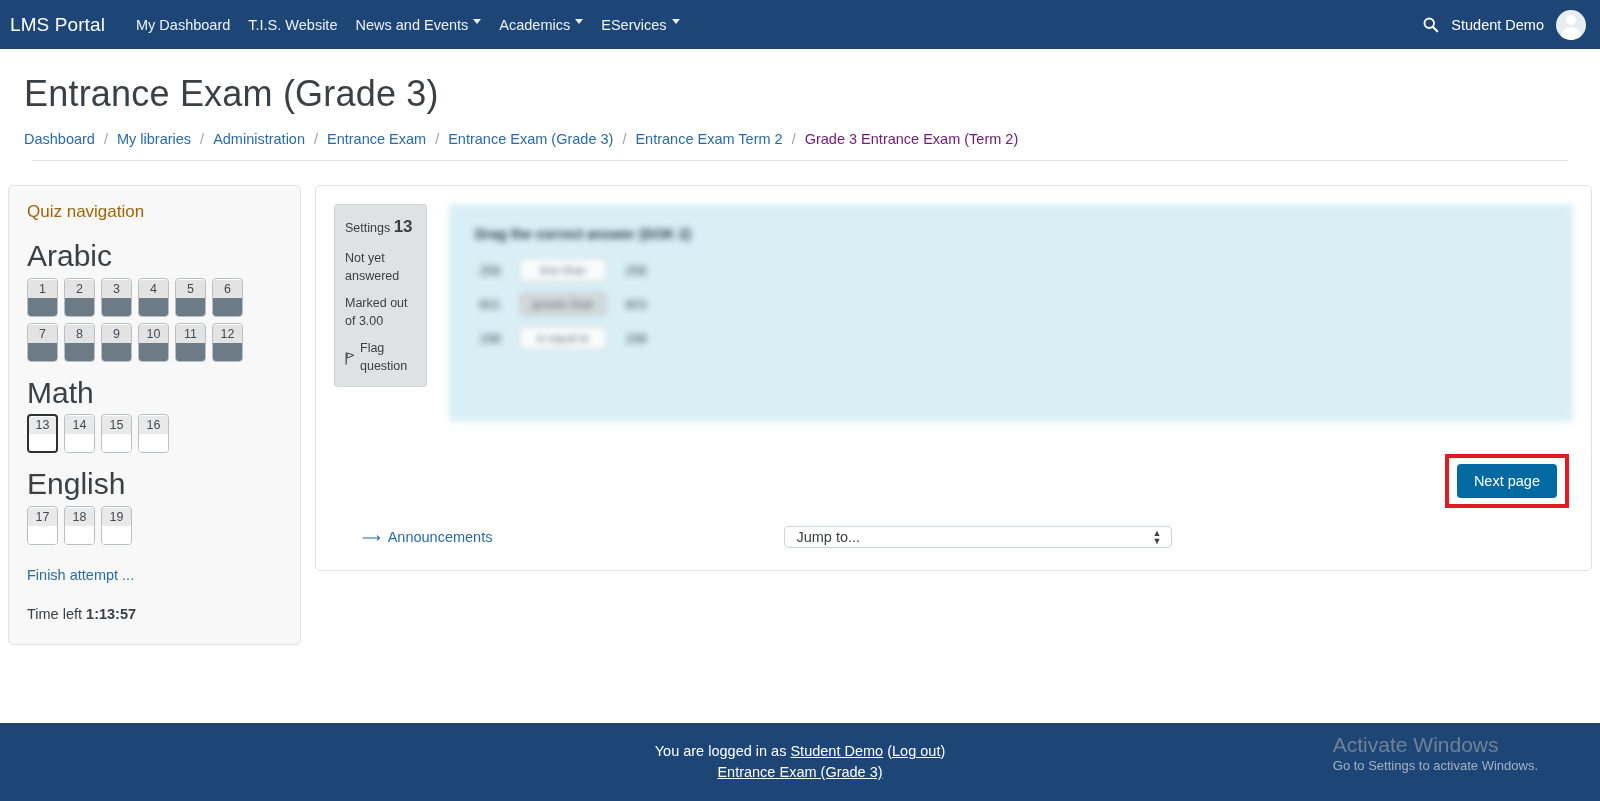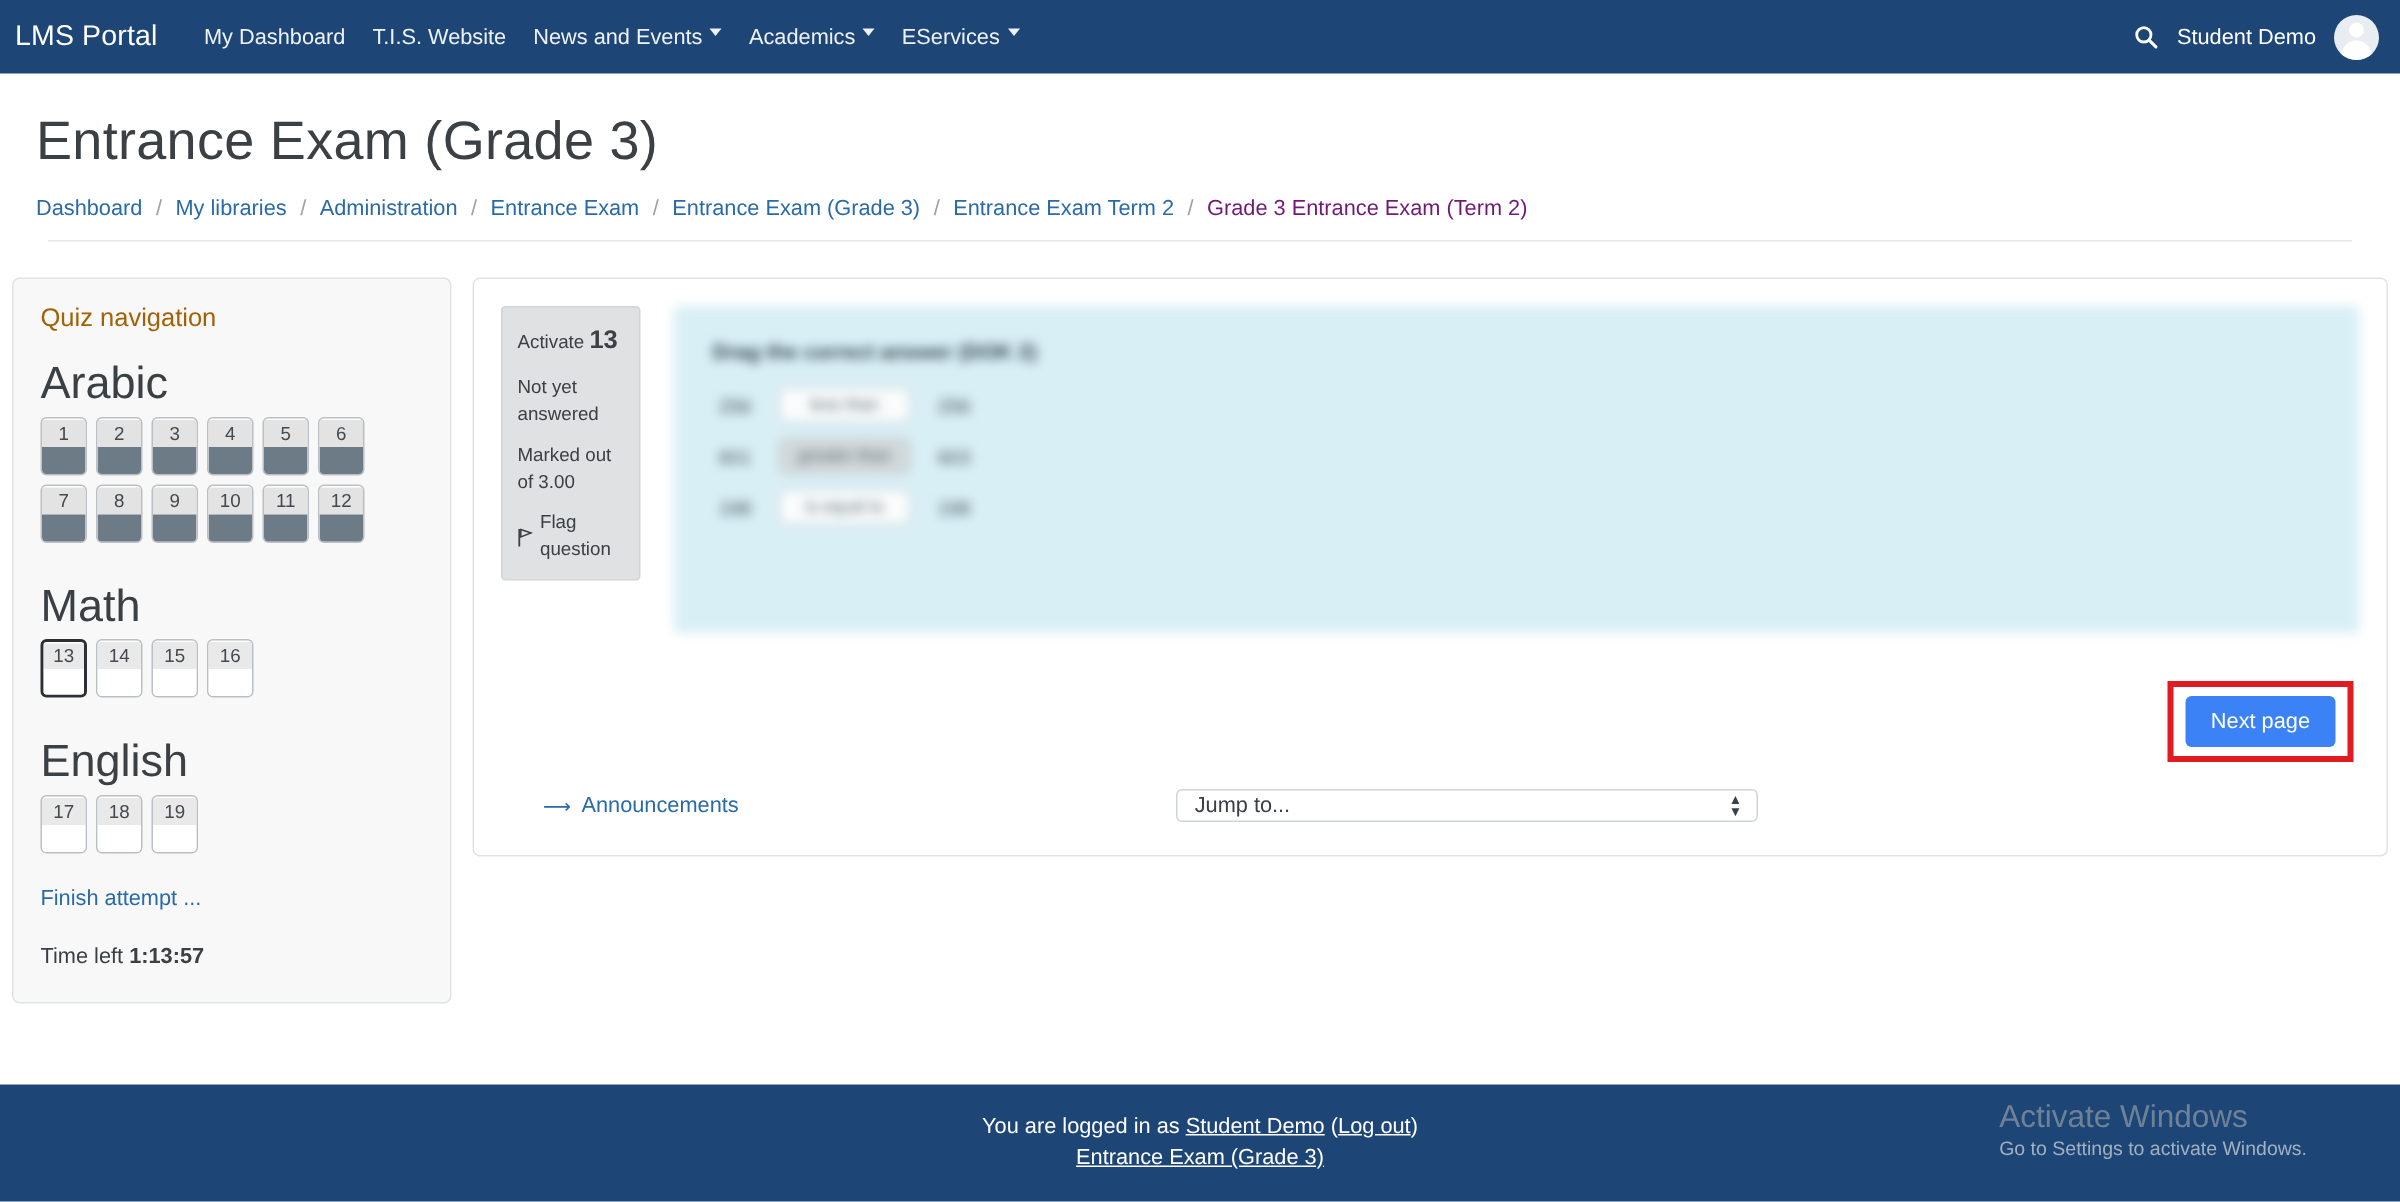--- a/index.html
+++ b/index.html
@@ -141,21 +141,21 @@
     color: #a16207;
     margin-bottom: 17px;
   }
   .subject-heading {
     font-size: 30px;
     font-weight: 300;
     color: #3b4045;
     margin: 0 0 4px 0;
     line-height: 1.15;
   }
-  .subject-heading.spaced { margin-top: 26px; }
+  .subject-heading.spaced { margin-top: 14px; }
   .qbtn-row {
     display: flex;
     flex-wrap: wrap;
     gap: 6px;
     margin-bottom: 0;
   }
   .qbtn {
     width: 31px;
     height: 39px;
     border: 1px solid #b9bfc4;
@@ -286,21 +286,21 @@
     margin-top: 32px;
     padding-right: 4px;
   }
   #nextpage-highlight {
     border: 4px solid #e01b22;
     padding: 6px 8px;
     background: #ffffff;
     display: inline-block;
   }
   #next-page-btn {
-    background: #3b82f6;
+    background: #0369a1;
     color: #ffffff;
     border: none;
     border-radius: 4px;
     font-size: 14.5px;
     font-family: inherit;
     padding: 9px 17px;
     cursor: pointer;
   }
 
   
@@ -547,21 +547,21 @@
       <span>Time left</span>
       <b>1:13:57</b>
     </div>
   </div>
 
   <div id="quiz-card">
     <div id="question-row">
 
       <div id="question-info">
         <div class="line">
-          <span>Activate</span>
+          <span>Settings</span>
           <span id="qnum">13</span>
         </div>
         <div class="line">Not yet answered</div>
         <div class="line">Marked out of 3.00</div>
         <div class="line" id="flag-question">
           <svg width="10" height="13" viewBox="0 0 10 13" style="flex:none;margin-top:2px;">
             <line x1="1.2" y1="0.6" x2="1.2" y2="12.4" stroke="#3b4045" stroke-width="1.2"></line>
             <path d="M2.2 1 L9 3.3 L2.2 6 Z" fill="none" stroke="#3b4045" stroke-width="1"></path>
           </svg>
           <span>Flag question</span>

